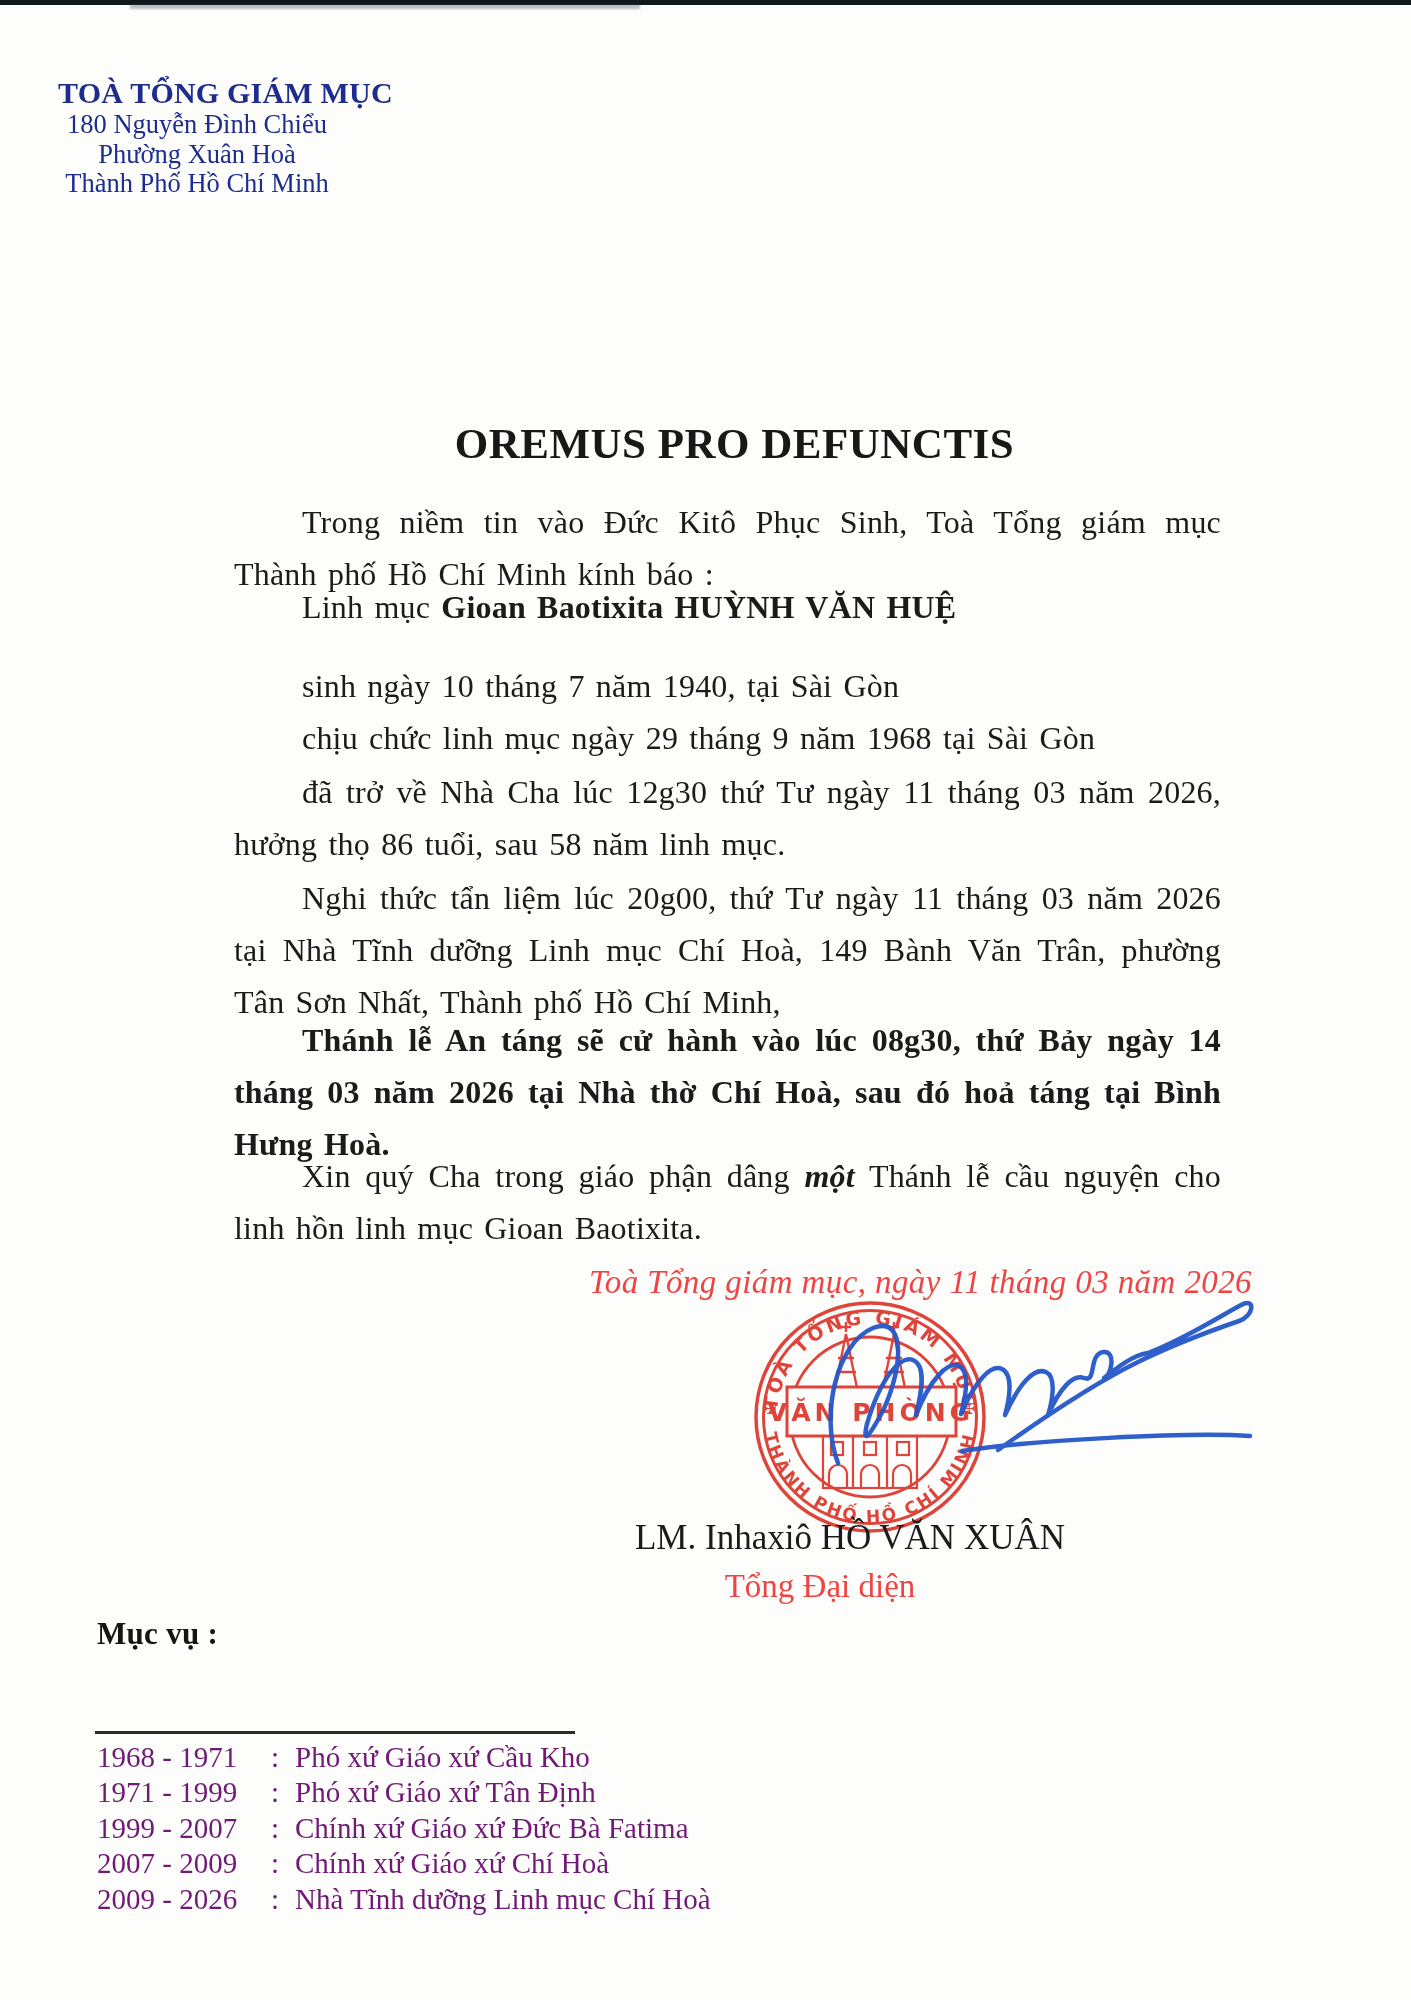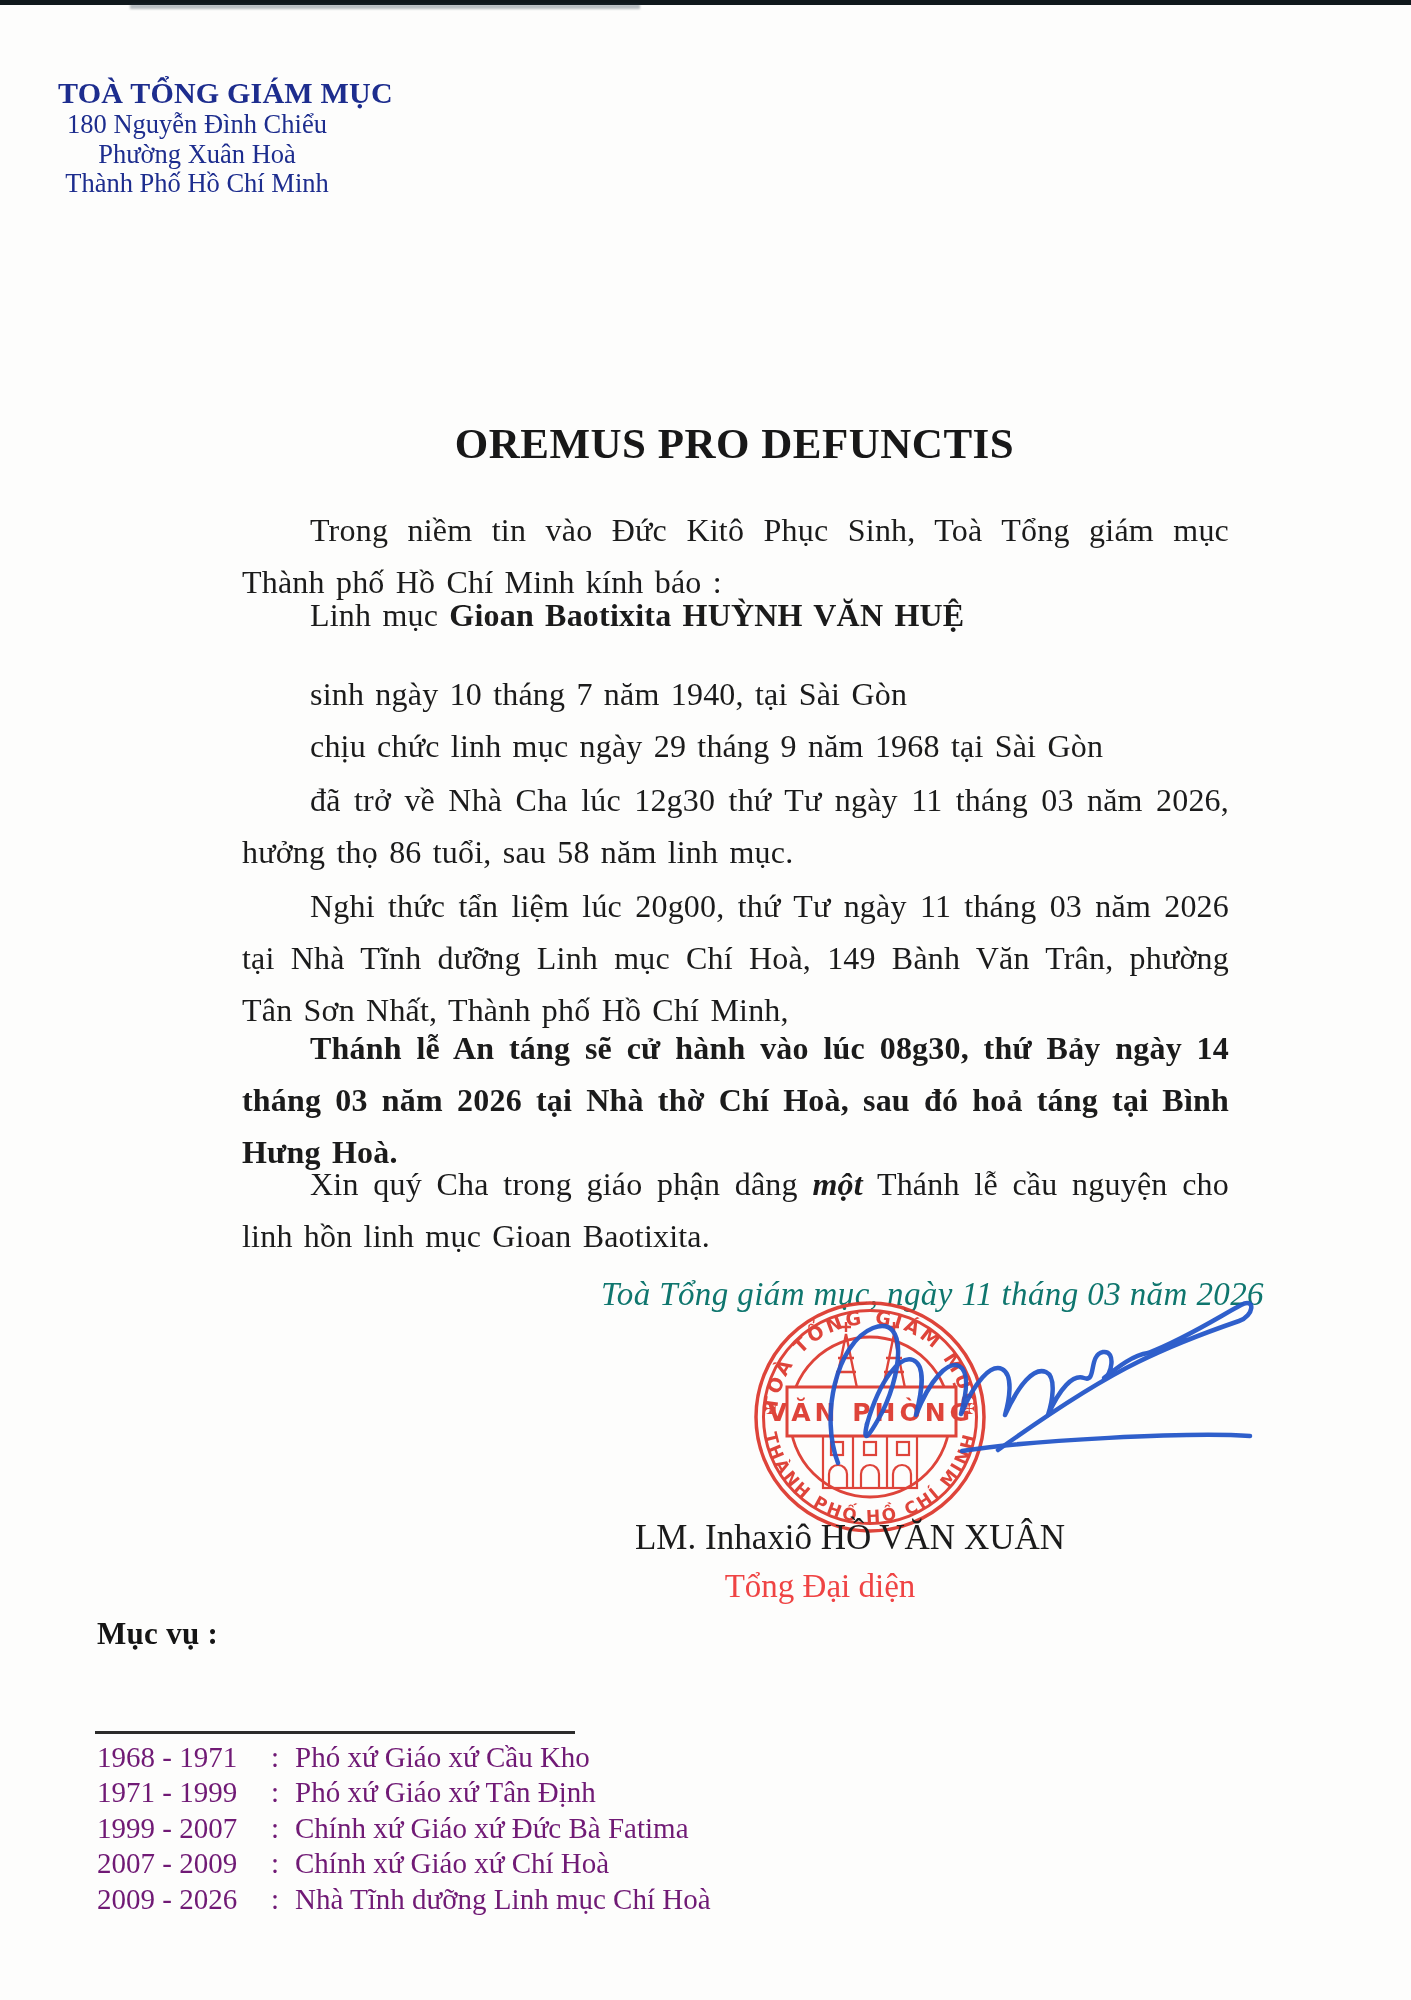--- a/index.html
+++ b/index.html
@@ -10,28 +10,28 @@
   .scan-bar{position:absolute;left:0;top:0;width:1411px;height:5px;background:#10181c;}
   .scan-smudge{position:absolute;left:130px;top:4px;width:510px;height:5px;background:rgba(40,60,70,.32);filter:blur(1px);}
   
   .letterhead{position:absolute;left:58px;top:76px;width:278px;text-align:center;color:#1d2d8e;}
   .letterhead .org{font-size:30px;font-weight:700;line-height:34px;letter-spacing:.2px;white-space:nowrap;}
   .letterhead .addr{font-size:26.5px;line-height:29.5px;white-space:nowrap;}
   
   .title{position:absolute;left:230px;top:408px;width:987px;margin:11px;text-align:center;
     font-size:43px;font-weight:700;letter-spacing:.5px;color:#181818;}
   
-  .body-p{position:absolute;left:230px;width:987px;margin:12px;font-size:32px;line-height:52px;
+  .body-p{position:absolute;left:230px;width:987px;margin:4px;font-size:32px;line-height:52px;
     text-align:justify;text-indent:68px;word-spacing:3px;letter-spacing:.2px;color:#1b1b1b;}
   .body-p b{font-weight:700;}
   .bold-p{font-weight:700;}
   .em-one{font-weight:700;font-style:italic;}
   
-  .dateline{position:absolute;left:230px;top:1264px;width:1022px;margin:12px;text-align:right;
-    font-size:33px;font-style:italic;letter-spacing:.4px;color:#0f766e;}
+  .dateline{position:absolute;left:230px;top:1264px;width:1022px;margin:0;text-align:right;
+    font-size:33px;font-style:italic;letter-spacing:.4px;color:#ef4444;}
   
   .seal{position:absolute;left:745px;top:1292px;width:250px;height:250px;opacity:.92;}
   .signature{position:absolute;left:770px;top:1265px;width:500px;height:220px;}
   .signer-name{position:absolute;left:575px;top:1518px;width:490px;text-align:right;font-size:35px;color:#1b1b1b;}
   .signer-title{position:absolute;left:575px;top:1568px;width:490px;text-align:center;font-size:33px;color:#ef4444;}
   
   .ministry-heading{position:absolute;left:97px;top:1616px;font-size:31px;font-weight:700;letter-spacing:.3px;color:#151515;}
   .ministry-rule{position:absolute;left:95px;top:1731px;width:480px;height:2.5px;background:#2b2b2b;}
   .ministry-list{position:absolute;left:97px;top:1740px;width:700px;font-size:29px;line-height:35.4px;color:#701a75;}
   .ministry-row{display:flex;}

